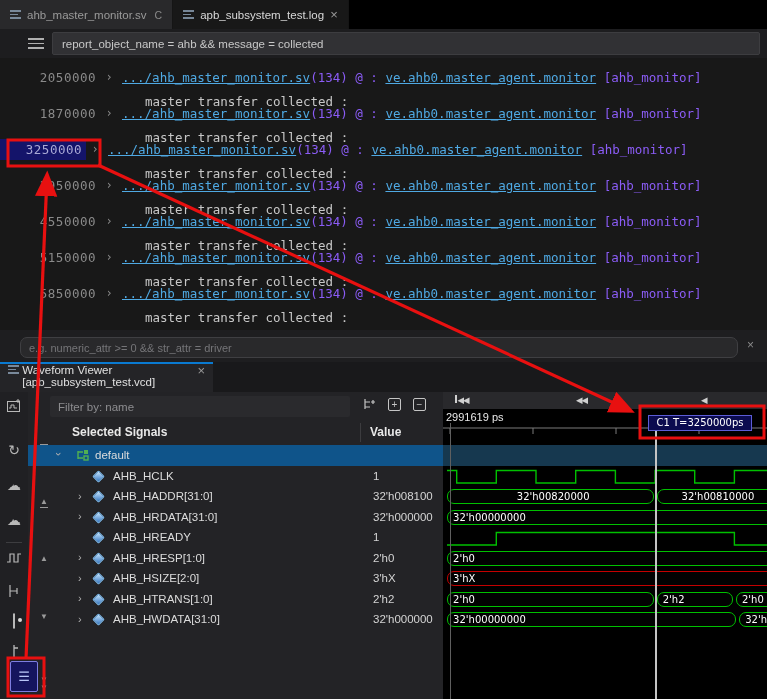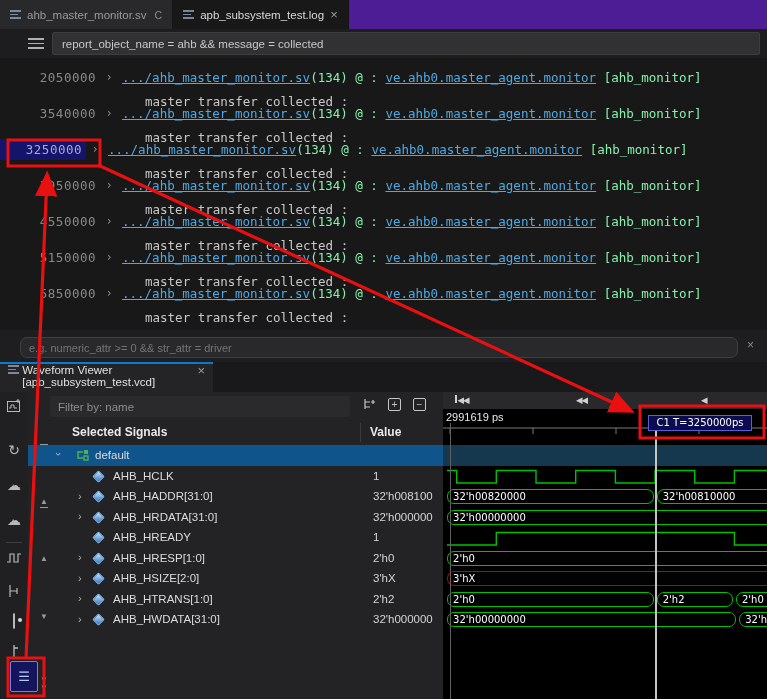--- a/index.html
+++ b/index.html
@@ -3,21 +3,21 @@
 <meta charset="utf-8">
 <style>
   * { box-sizing: border-box; }
   html,body { margin:0; padding:0; }
   body {
     width:767px; height:699px; position:relative; overflow:hidden;
     background:#1d1d1f; color:#cccccc;
     font-family:"Liberation Sans", sans-serif; font-size:12px;
   }
   
-  .tabbar { position:absolute; top:0; left:0; width:767px; height:29px; background:#4c1d95; display:flex; }
+  .tabbar { position:absolute; top:0; left:0; width:767px; height:29px; background:#000000; display:flex; }
   .tab { height:29px; display:flex; align-items:center; gap:6px; padding:0 10px; font-size:11.5px; border-right:1px solid #151515; }
   .tab.inactive { background:#29292b; color:#9a9a9a; }
   .tab.active { background:#181818; color:#d8d8d8; }
   .file-ico { width:11px; height:11px; display:inline-block; position:relative; opacity:.8; }
   .file-ico i { position:absolute; left:0; height:1.5px; background:#8fa3b8; }
   .file-ico i:nth-child(1){ top:1px; width:11px; }
   .file-ico i:nth-child(2){ top:4.5px; width:8px; }
   .file-ico i:nth-child(3){ top:8px; width:11px; }
   .tab-badge { font-size:10.5px; color:#8a8a8a; margin-left:2px; }
   .xclose { color:#9a9a9a; font-size:13px; line-height:13px; cursor:pointer; }
@@ -31,21 +31,21 @@
     font-family:"Liberation Sans", sans-serif; }
   
   .logview { position:absolute; top:58px; left:0; width:767px; height:272px; background:#181818;
     font-family:"DejaVu Sans Mono", monospace; font-size:12.5px; color:#c8c8c8; }
   .entry { position:absolute; left:0; width:767px; height:36px; }
   .entry .l1 { position:absolute; top:0; left:0; height:18px; white-space:pre; }
   .ltime { display:inline-block; width:96px; text-align:right; color:#8a8a8a; letter-spacing:.5px; }
   .ltime.hl { background:#14146a; color:#a9a9d6; padding:3px 4px 3px 10px; margin:-3px -4px -3px -10px; }
   .chev { display:inline-block; width:26px; text-align:center; color:#8a8a8a; font-size:12px; vertical-align:top; }
   .lnk { color:#4fa9e3; text-decoration:underline; cursor:pointer; }
-  .plain { color:#86efac; }
+  .plain { color:#8b5cf6; }
   .entry .l2 { position:absolute; top:24px; left:145px; color:#c8c8c8; }
   
   .attrbar { position:absolute; top:330px; left:0; width:767px; height:32px; background:#1e1e20; }
   .attrfilter { position:absolute; left:20px; top:7px; width:718px; height:21px; background:#29292b;
     border:1px solid #3f3f42; border-radius:7px; color:#9a9a9a; font-size:11px; padding:0 8px; outline:none;
     font-family:"Liberation Sans", sans-serif; }
   .attrfilter::placeholder { color:#757578; }
   .attr-x { position:absolute; left:747px; top:8px; color:#8a8a8a; font-size:12px; cursor:pointer; }
   
   .paneltabs { position:absolute; top:362px; left:0; width:767px; height:30px; background:#19191b; }
@@ -141,21 +141,21 @@
     </span>
   <input class="topfilter" value="report_object_name = ahb &amp;&amp; message = collected" style="">
 </div>
 
 <div class="logview" id="logview">
     <div class="entry" style="top: 12px;">
       <div class="l1"><span class="ltime">2050000</span><span class="chev">›</span><a class="lnk">.../ahb_master_monitor.sv</a><span class="plain">(134) @ : </span><a class="lnk">ve.ahb0.master_agent.monitor</a><span class="plain"> [ahb_monitor]</span></div>
       <div class="l2">master transfer collected :</div>
     </div>
     <div class="entry" style="top: 48px;">
-      <div class="l1"><span class="ltime">3540000</span><span class="chev">›</span><a class="lnk">.../ahb_master_monitor.sv</a><span class="plain">(134) @ : </span><a class="lnk">ve.ahb0.master_agent.monitor</a><span class="plain"> [ahb_monitor]</span></div>
+      <div class="l1"><span class="ltime">1870000</span><span class="chev">›</span><a class="lnk">.../ahb_master_monitor.sv</a><span class="plain">(134) @ : </span><a class="lnk">ve.ahb0.master_agent.monitor</a><span class="plain"> [ahb_monitor]</span></div>
       <div class="l2">master transfer collected :</div>
     </div>
     <div class="entry" style="top: 84px;">
       <div class="l1"><span class="ltime hl">3250000</span><span class="chev">›</span><a class="lnk">.../ahb_master_monitor.sv</a><span class="plain">(134) @ : </span><a class="lnk">ve.ahb0.master_agent.monitor</a><span class="plain"> [ahb_monitor]</span></div>
       <div class="l2">master transfer collected :</div>
     </div>
     <div class="entry" style="top: 120px;">
       <div class="l1"><span class="ltime">3950000</span><span class="chev">›</span><a class="lnk">.../ahb_master_monitor.sv</a><span class="plain">(134) @ : </span><a class="lnk">ve.ahb0.master_agent.monitor</a><span class="plain"> [ahb_monitor]</span></div>
       <div class="l2">master transfer collected :</div>
     </div>
@@ -311,21 +311,21 @@
       <line x1="7" y1="5" x2="7" y2="11" stroke="#7a7a7a"></line>
       <line x1="90" y1="5" x2="90" y2="11" stroke="#7a7a7a"></line>
       <line x1="173" y1="5" x2="173" y2="11" stroke="#7a7a7a"></line>
       <line x1="256" y1="5" x2="256" y2="11" stroke="#7a7a7a"></line>
     </svg>
     <div class="groupband"></div>
     <div id="lanes">
         <div class="lane" style="top: 74px;"><svg width="324" height="21">
             <path d="M4 4.5 H13.7 V17 H53.3 V4.5 H93.0 V17 H132.7 V4.5 H172.4 V17 H212.1 V4.5 H251.7 V17 H291.4 V4.5 H324" fill="none" stroke="#00c000" stroke-width="1.4"></path>
           </svg></div>
-        <div class="lane" style="top: 94.5px;">
+        <div class="lane" style="top: 94.5px; text-align: center;">
           <div class="seg" style="left: 4.1px; width: 207.1px;">32'h00820000</div>
           <div class="seg" style="left: 213.7px; width: 117.5px;">32'h00810000</div>
         </div>
         <div class="lane" style="top: 115px;">
           <div class="seg" style="left: 4.1px; width: 327px;">32'h00000000</div>
         </div>
         <div class="lane" style="top: 135.5px;"><svg width="324" height="21">
             <path d="M4 17 H53.3 V4.5 H291.4 V17 H324" fill="none" stroke="#00c000" stroke-width="1.4"></path>
           </svg></div>
         <div class="lane" style="top: 156px;">

